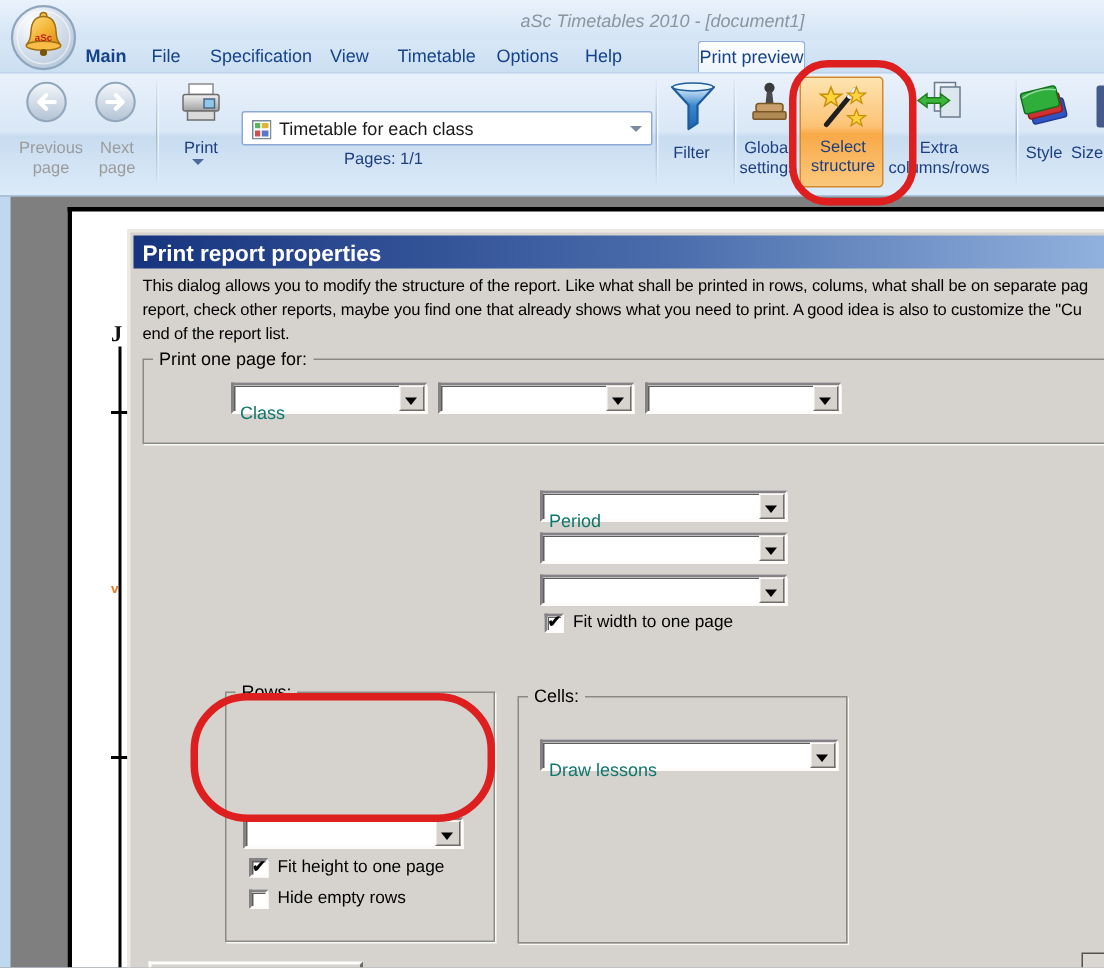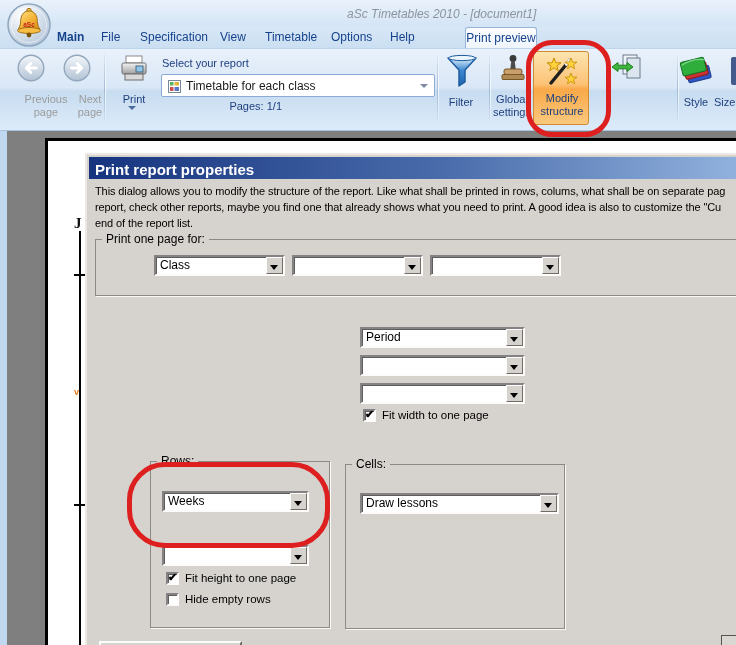--- a/index.html
+++ b/index.html
@@ -23,21 +23,21 @@
 
   
   .ribbon{position:absolute;left:0;top:48px;width:736px;height:83px;
     background:linear-gradient(#e9f1fb,#d9e7f6 48%,#c8dcf0 52%,#dcebf9);
     border-top:1px solid #bed4ea;border-bottom:1px solid #a8c3e0;}
   .rsep{position:absolute;top:4px;height:70px;width:1px;
     background:linear-gradient(rgba(130,160,200,.05),rgba(120,150,190,.55),rgba(130,160,200,.05));}
   .rsep::after{content:"";position:absolute;left:1px;top:0;height:100%;width:1px;
     background:linear-gradient(rgba(255,255,255,.1),rgba(255,255,255,.8),rgba(255,255,255,.1));}
   .rlabel{position:absolute;font-size:11px;color:#1e3f7f;text-align:center;line-height:13px;}
-  .rlabel.dis{color:#9b9b9b;margin-left:12px;}
+  .rlabel.dis{color:#9b9b9b;}
   .ricon{position:absolute;cursor:pointer;}
   .ribbon-combo{position:absolute;left:161px;top:25px;width:274px;height:23px;background:#fff;
     border:1px solid #8caad6;border-radius:2px;cursor:pointer;}
   .ribbon-combo .txt{position:absolute;left:24px;top:4px;font-size:12px;color:#1b1b1b;white-space:nowrap;}
   .ribbon-combo .ric{position:absolute;left:6px;top:5px;}
   .ribbon-combo .arr{position:absolute;right:6px;top:9px;width:0;height:0;
     border-left:4px solid transparent;border-right:4px solid transparent;border-top:4px solid #7a8aa0;}
   .modify-btn{position:absolute;left:533px;top:2px;width:56px;height:74px;border:1px solid #d28a2e;border-radius:3px;
     background:linear-gradient(#fde4b0,#fcc275 45%,#f9a948 52%,#fbc87d);cursor:pointer;}
   .print-arrow{position:absolute;left:128px;top:57px;width:0;height:0;
@@ -61,21 +61,21 @@
     background:linear-gradient(90deg,#17347f 0%,#4a6cab 40%,#8fb0dc 72%,#a3c0e8 100%);}
   .dlg-title{position:absolute;left:6px;top:4px;font-size:15px;font-weight:bold;color:#fff;}
   .dlg-desc{position:absolute;left:8px;width:890px;font-size:11px;letter-spacing:-0.1px;color:#000;
     white-space:nowrap;overflow:hidden;}
 
   .group{position:absolute;border:1px solid #8c8a85;box-shadow:1px 1px 0 rgba(255,255,255,.85);}
   .group-label{position:absolute;top:-8px;left:6px;background:#d6d3ce;padding:0 4px;font-size:12px;color:#000;white-space:nowrap;}
 
   .combo{position:absolute;height:21px;background:#fff;border:2px solid;
     border-color:#848284 #fdfcfa #fdfcfa #848284;box-shadow:inset 1px 1px 0 #5f5d5a;cursor:pointer;}
-  .combo .ctxt{position:absolute;left:4px;top:1px;font-size:12px;color:#000000;white-space:nowrap;text-align:right;}
+  .combo .ctxt{position:absolute;left:4px;top:11px;font-size:12px;color:#0f766e;white-space:nowrap;text-align:right;}
   .combo .cbtn{position:absolute;right:0;top:0;bottom:0;width:17px;background:#d6d3ce;
     border:1px solid;border-color:#fdfcfa #6f6d68 #6f6d68 #fdfcfa;}
   .combo .carr{position:absolute;right:4.5px;top:7px;width:0;height:0;
     border-left:4px solid transparent;border-right:4px solid transparent;border-top:5px solid #000;}
 
   .checkrow{position:absolute;cursor:pointer;}
   .cbox{position:absolute;left:0;top:0;width:13px;height:13px;background:#fff;border:2px solid;
     border-color:#848284 #fdfcfa #fdfcfa #848284;box-shadow:inset 1px 1px 0 #5f5d5a;}
   .cbox .mark{position:absolute;left:0px;top:-3px;font-size:11px;font-weight:bold;color:#000;}
   .clabel{position:absolute;left:19px;top:0px;font-size:11.5px;color:#000;white-space:nowrap;}
@@ -168,21 +168,20 @@
           </defs>
         <rect x="7" y="2" width="16" height="7" fill="#fff" stroke="#8a8a8a"></rect>
         <rect x="3" y="9" width="24" height="11" rx="1.5" fill="url(#gPrn)" stroke="#6e6e6e"></rect>
         <rect x="17" y="12" width="7" height="6" fill="#8fc7ea" stroke="#4a6a84"></rect>
         <rect x="6" y="20" width="18" height="6" fill="#dadada" stroke="#6e6e6e"></rect>
       </svg>
     </div>
     <div class="rlabel" style="left:114px;top:44px;width:40px">Print</div>
     <div class="print-arrow"></div>
 
-    <div class="rlabel" style="left:162px;top:8px;width:160px;text-align:left">Select your report</div>
     <div class="ribbon-combo">
       <svg class="ric" width="13" height="13" viewBox="0 0 13 13">
         <rect x="0.5" y="0.5" width="12" height="12" fill="#fff" stroke="#7a8a99"></rect>
         <rect x="2" y="2" width="3.5" height="3.5" fill="#58b558"></rect>
         <rect x="6.5" y="2" width="4.5" height="3.5" fill="#e0b53c"></rect>
         <rect x="2" y="7" width="3.5" height="4" fill="#d05050"></rect>
         <rect x="6.5" y="7" width="4.5" height="4" fill="#5878c8"></rect>
       </svg>
       <span class="txt">Timetable for each class</span>
       <span class="arr"></span>
@@ -222,30 +221,31 @@
       <svg style="position:absolute;left:10px;top:2px" width="36" height="36" viewBox="0 0 36 36">
         <defs>
             <path id="star" d="M0 -7 L1.9 -2.2 L7 -2.2 L2.9 0.9 L4.3 5.7 L0 2.8 L-4.3 5.7 L-2.9 0.9 L-7 -2.2 L-1.9 -2.2 Z"></path>
           </defs>
         <line x1="7" y1="29" x2="26" y2="6" stroke="#1e1e1e" stroke-width="3.4" stroke-linecap="round"></line>
         <line x1="22.5" y1="10.2" x2="26" y2="6" stroke="#f0f0f0" stroke-width="3.4" stroke-linecap="round"></line>
         <use href="#star" transform="translate(10,11)" fill="#ffd23e" stroke="#c79004"></use>
         <use href="#star" transform="translate(27,10) scale(.85)" fill="#ffd23e" stroke="#c79004"></use>
         <use href="#star" transform="translate(27,25) scale(.85)" fill="#ffd23e" stroke="#c79004"></use>
       </svg>
-      <div class="rlabel" style="left:0;top:40px;width:56px">Modify structure</div>
+      <div class="rlabel" style="left:0;top:40px;width:56px">Select structure</div>
     </div>
 
     <div class="ricon" style="left:610px;top:4px">
       <svg width="32" height="30" viewBox="0 0 32 30">
         <rect x="13" y="2" width="14" height="19" fill="#eef3f8" stroke="#6a7b8c"></rect>
         <rect x="17" y="5" width="13" height="20" fill="#dce6ef" stroke="#6a7b8c"></rect>
         <path d="M2 14 l6 -4.5 v2.7 h9 v-2.7 l6 4.5 l-6 4.5 v-2.7 h-9 v2.7 z" fill="#3cb53c" stroke="#1e7e1e"></path>
       </svg>
     </div>
+    <div class="rlabel" style="left:588px;top:44px;width:76px">Extra columns/rows</div>
 
     <div class="rsep" style="left:677px"></div>
 
     <div class="ricon" style="left:679px;top:4px">
       <svg width="34" height="34" viewBox="0 0 34 34">
         <g transform="rotate(-14 17 16)">
           <rect x="7" y="15" width="23" height="13" rx="2" fill="#2f55c4" stroke="#1c3c92"></rect>
           <rect x="5" y="11" width="23" height="13" rx="2" fill="#cf3030" stroke="#8f1d1d"></rect>
           <rect x="3" y="6" width="24" height="14" rx="2" fill="#2fae3c" stroke="#14701f"></rect>
           <path d="M4 9 q12 -4.5 23 0" stroke="#8fdc9a" fill="none"></path>
@@ -321,26 +321,20 @@
     <div class="checkrow" style="left:276px;top:254px;width:190px;height:14px">
       <span class="cbox">
           <span class="mark">✔</span>
         </span>
       <span class="clabel">Fit width to one page</span>
     </div>
 
     <div class="group" style="left:63px;top:306px;width:180px;height:167px">
       <span class="group-label">Rows:</span>
     </div>
-    <div class="combo" style="left:75px;top:336px;width:147px">
-      <span class="ctxt">Weeks</span>
-      <span class="cbtn">
-          <span class="carr"></span>
-        </span>
-    </div>
     <div class="combo" style="left:75px;top:390px;width:147px">
       <span class="ctxt"></span>
       <span class="cbtn">
           <span class="carr"></span>
         </span>
     </div>
     <div class="checkrow" style="left:79px;top:417px;width:170px;height:14px">
       <span class="cbox">
           <span class="mark">✔</span>
         </span>

